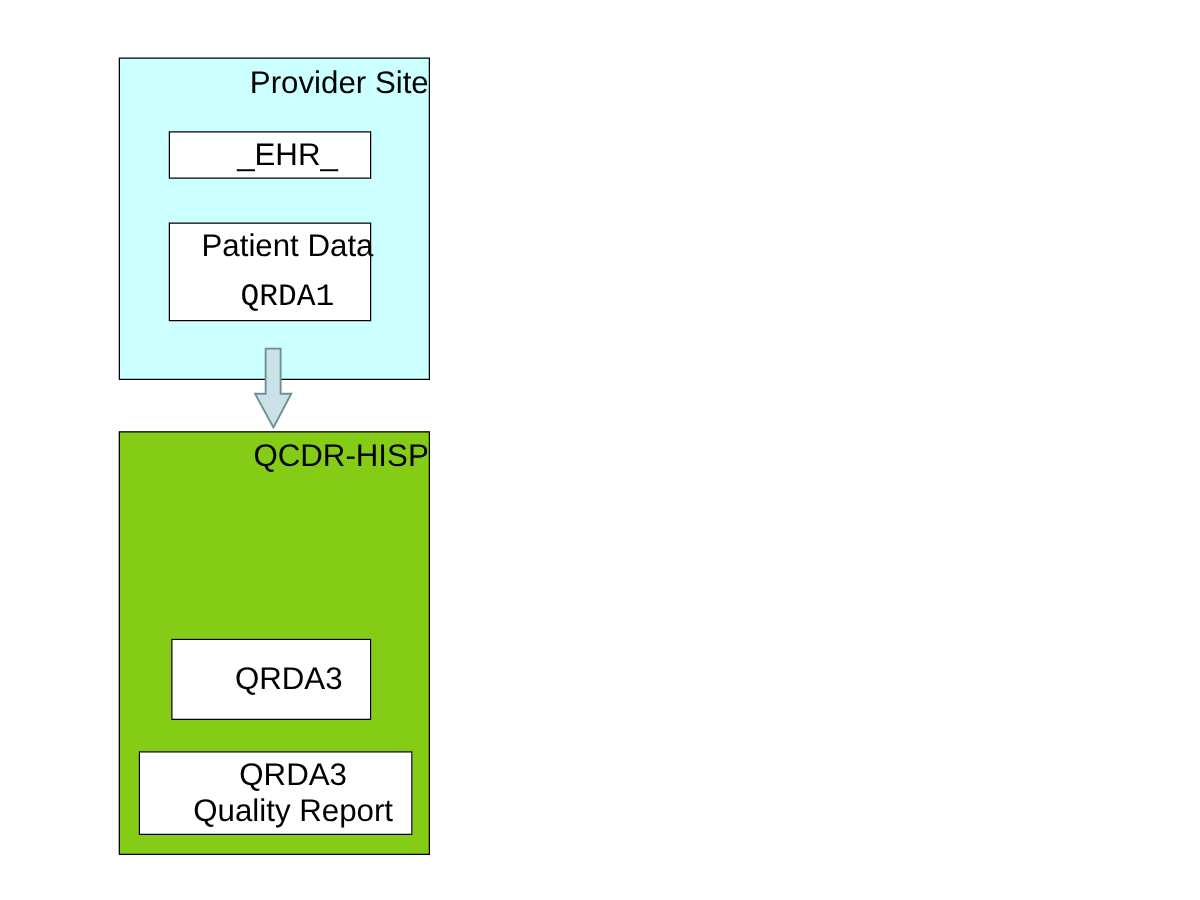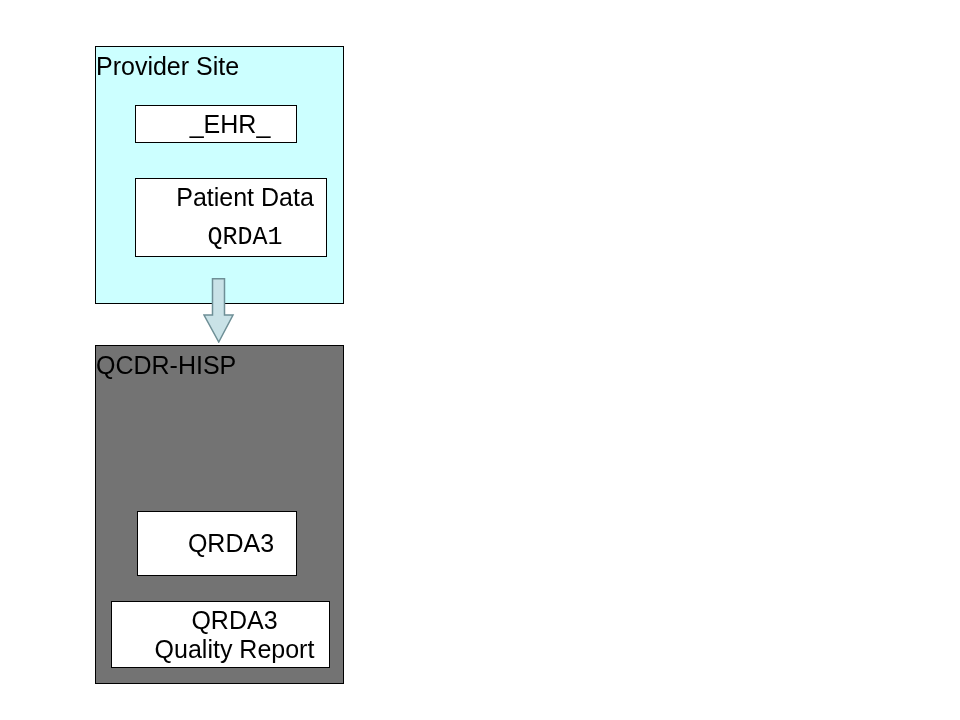--- a/index.html
+++ b/index.html
@@ -31,21 +31,21 @@
     width: 249px;
     height: 258px;
   }
   .group-qcdr {
     left: 95px;
     top: 345px;
     width: 249px;
     height: 339px;
   }
   .group-title {
-    text-align: left;
+    text-align: right;
     font-size: 25px;
     line-height: 29px;
     padding-top: 5px;
     white-space: nowrap;
   }
   .node {
     position: absolute;
     border: 1px solid #000000;
     box-sizing: border-box;
     display: flex;
@@ -62,21 +62,21 @@
   }
   .node-ehr {
     left: 39px;
     top: 58px;
     width: 162px;
     height: 38px;
   }
   .node-patient {
     left: 39px;
     top: 131px;
-    width: 192px;
+    width: 162px;
     height: 79px;
   }
   .node-patient .line2 {
     margin-top: 11px;
     font-family: Liberation Mono, monospace;
   }
   .node-generator {
     left: 41px;
     top: 165px;
     width: 160px;
@@ -111,21 +111,21 @@
     <div class="node node-patient" style="background-color: rgb(255, 255, 255); border-color: rgb(0, 0, 0);">
       <div class="line line1">Patient Data</div>
       <div class="line line2">QRDA1</div>
     </div>
   </div>
 
   <svg class="flow-arrow" viewBox="0 0 32 65" xmlns="http://www.w3.org/2000/svg">
     <polygon points="9.5,0.75 21.5,0.75 21.5,37 30,37 15.75,64 1,37 9.5,37" stroke-width="1.5" stroke-linejoin="miter" fill="#C9E2E7" stroke="#6E8F96"></polygon>
   </svg>
 
-  <div class="group group-qcdr" style="background-color: #737373; border-color: rgb(0, 0, 0);">
+  <div class="group group-qcdr" style="background-color: #84cc16; border-color: rgb(0, 0, 0);">
     <div class="group-title">QCDR-HISP</div>
 
     <div class="node node-generator" style="background-color: rgb(255, 255, 255); border-color: rgb(0, 0, 0);">
       <div class="line">QRDA3</div>
     </div>
 
     <div class="node node-report" style="background-color: rgb(255, 255, 255); border-color: rgb(0, 0, 0);">
       <div class="line">QRDA3</div>
       <div class="line">Quality Report</div>
     </div>

